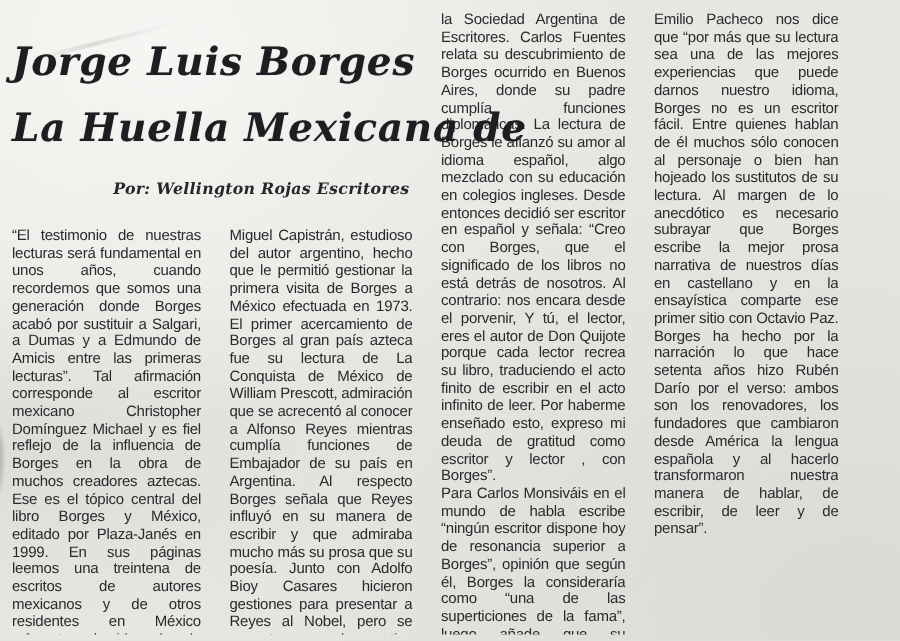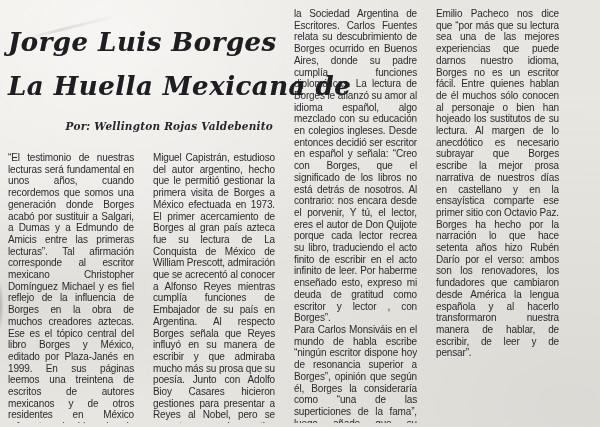--- a/index.html
+++ b/index.html
@@ -82,21 +82,21 @@
 
 <div class="page">
   <div class="crease"></div>
   <div class="edge-smudge"></div>
 
   <div class="layout">
 
     <div class="title-block">
       <div class="title-line">Jorge Luis Borges</div>
       <div class="title-line">La Huella Mexicana de</div>
-      <div class="byline">Por: Wellington Rojas Valdebenito</div>
+      <div class="byline">Por: Wellington Rojas Escritores</div>
     </div>
 
     <div class="col col-1">
       <p>“El testimonio de nuestras lecturas será fundamental en unos años, cuando recordemos que somos una generación donde Borges acabó por sustituir a Salgari, a Dumas y a Edmundo de Amicis entre las primeras lecturas”. Tal afirmación corresponde al escritor mexicano Christopher Domínguez Michael y es fiel reflejo de la influencia de Borges en la obra de muchos creadores aztecas. Ese es el tópico central del libro Borges y México, editado por Plaza-Janés en 1999. En sus páginas leemos una treintena de escritos de autores mexicanos y de otros residentes en México referentes a la vida y obra de Borges. El compilador de tan valioso material es el ensayista</p>
     </div>
 
     <div class="col col-2">
       <p>Miguel Capistrán, estudioso del autor argentino, hecho que le permitió gestionar la primera visita de Borges a México efectuada en 1973. El primer acercamiento de Borges al gran país azteca fue su lectura de La Conquista de México de William Prescott, admiración que se acrecentó al conocer a Alfonso Reyes mientras cumplía funciones de Embajador de su país en Argentina. Al respecto Borges señala que Reyes influyó en su manera de escribir y que admiraba mucho más su prosa que su poesía. Junto con Adolfo Bioy Casares hicieron gestiones para presentar a Reyes al Nobel, pero se encontraron con la negativa de</p>
     </div>
 

